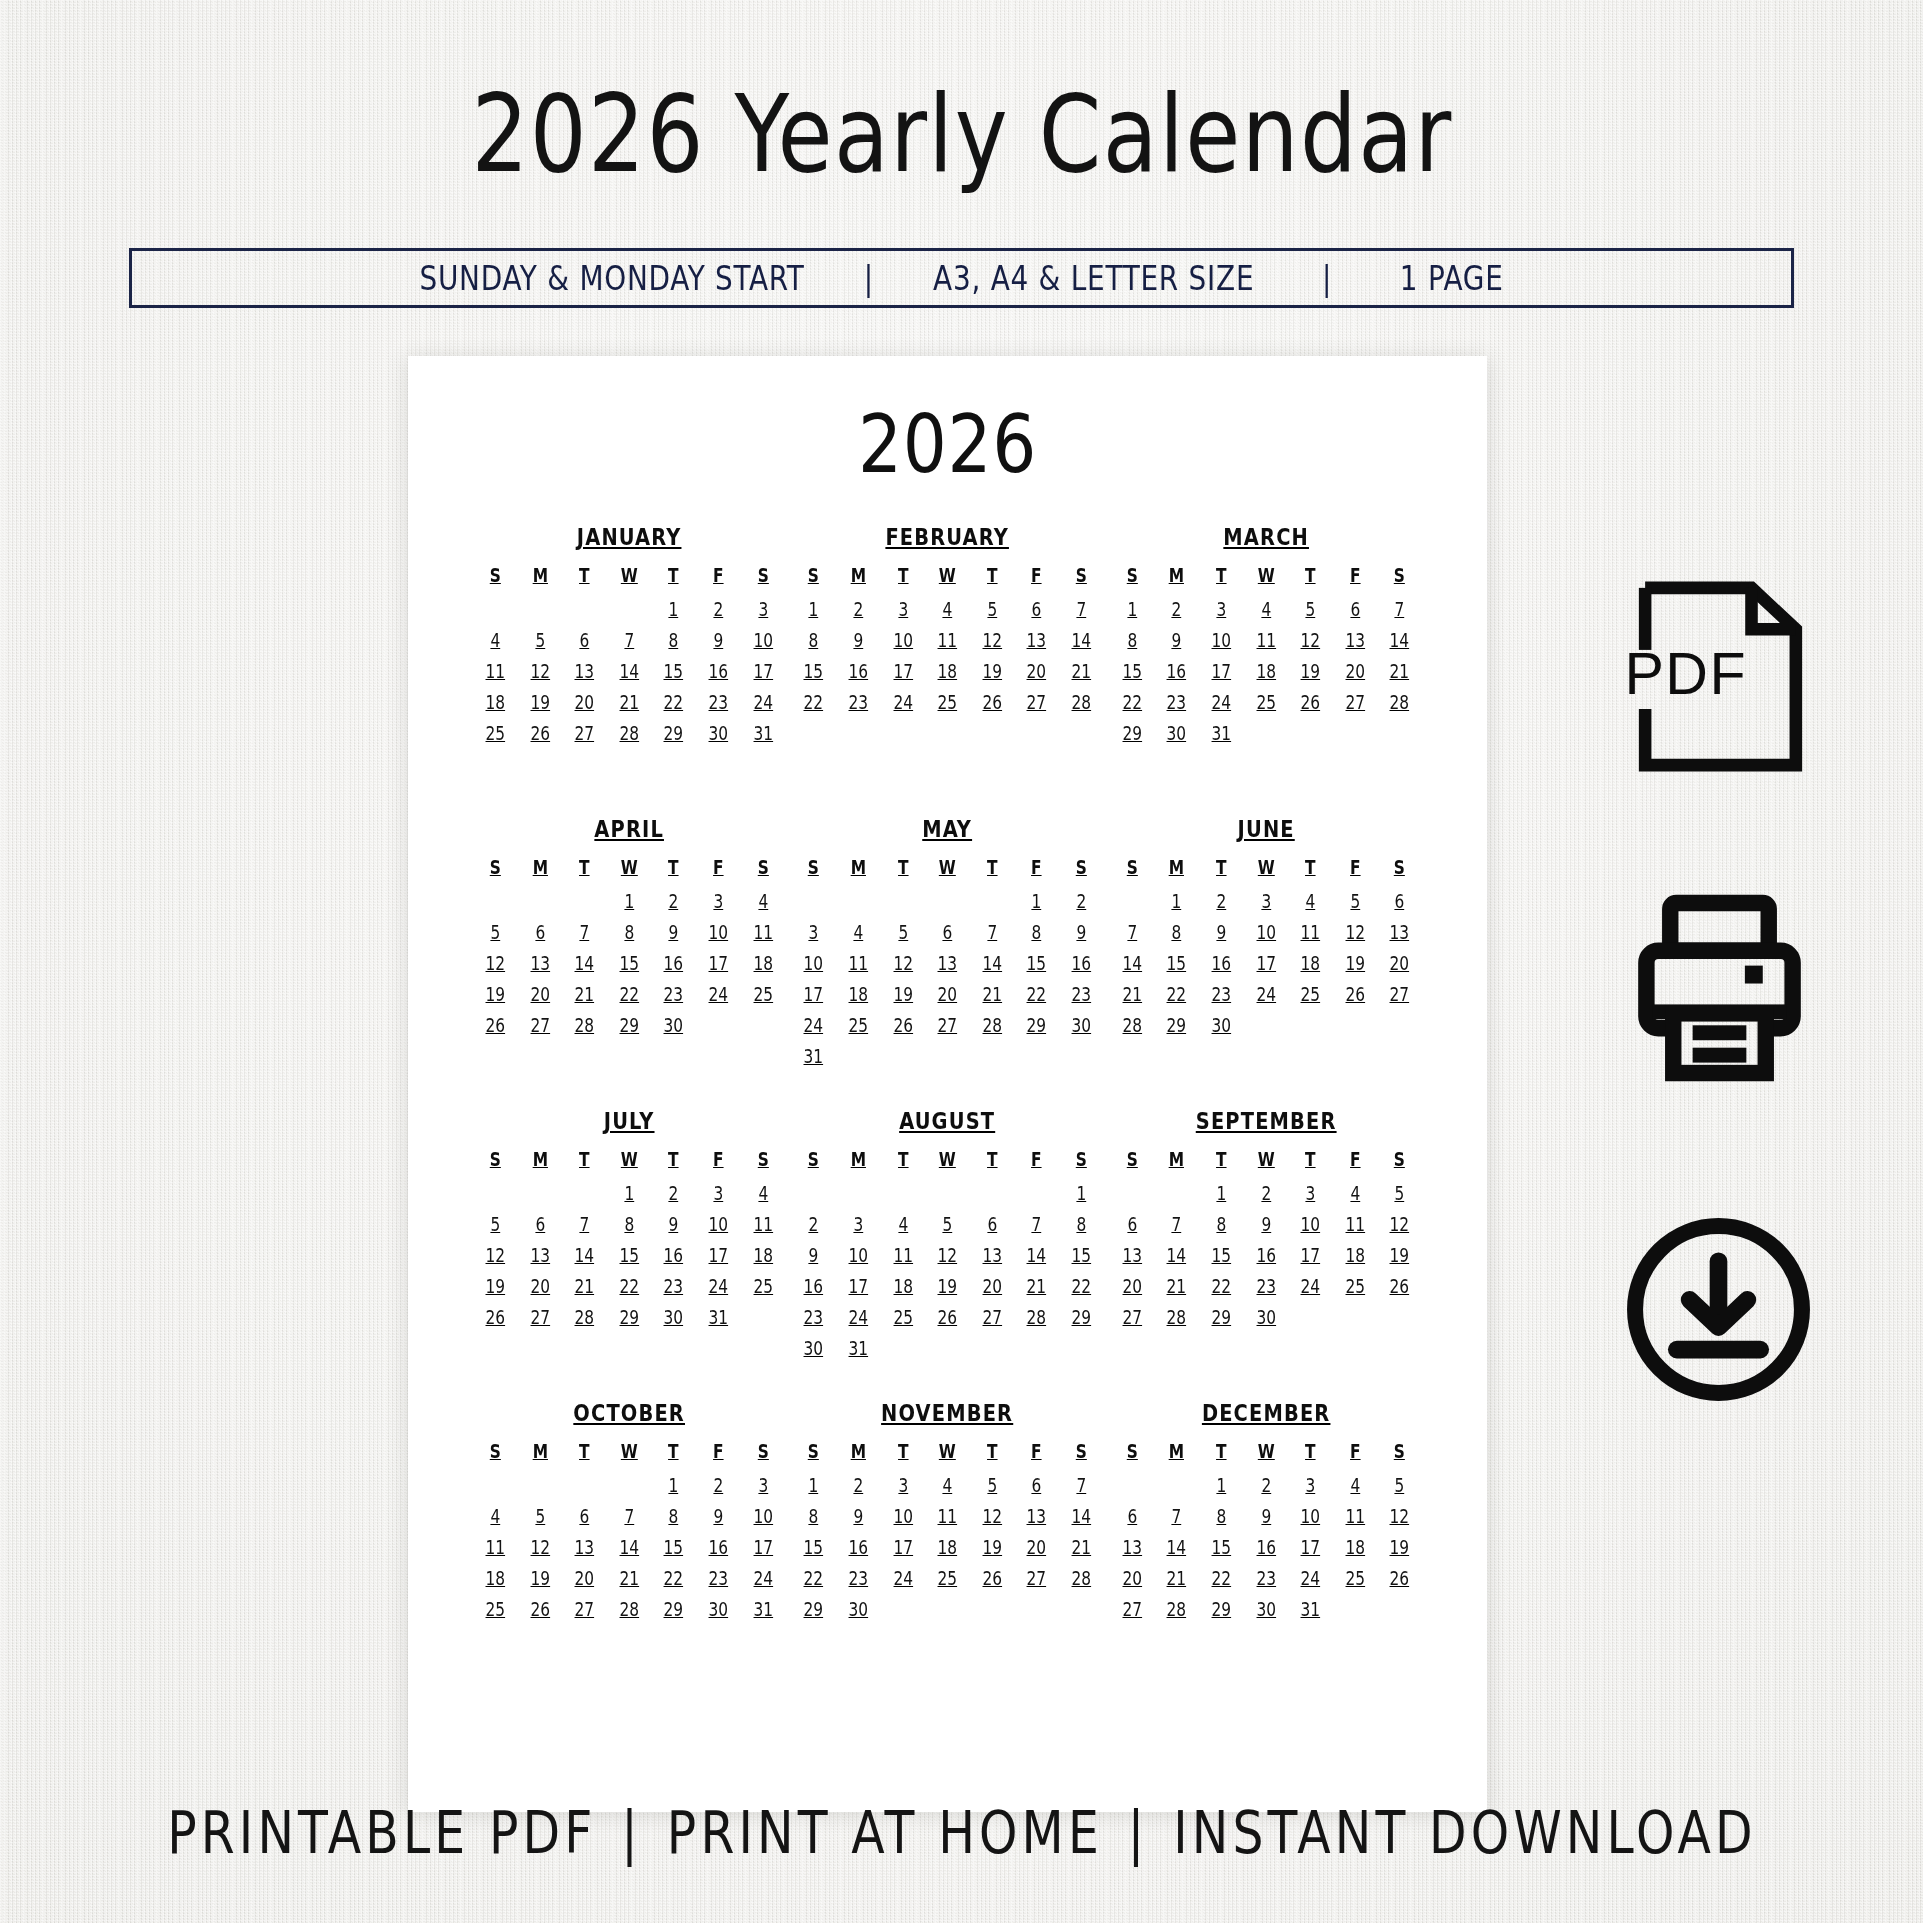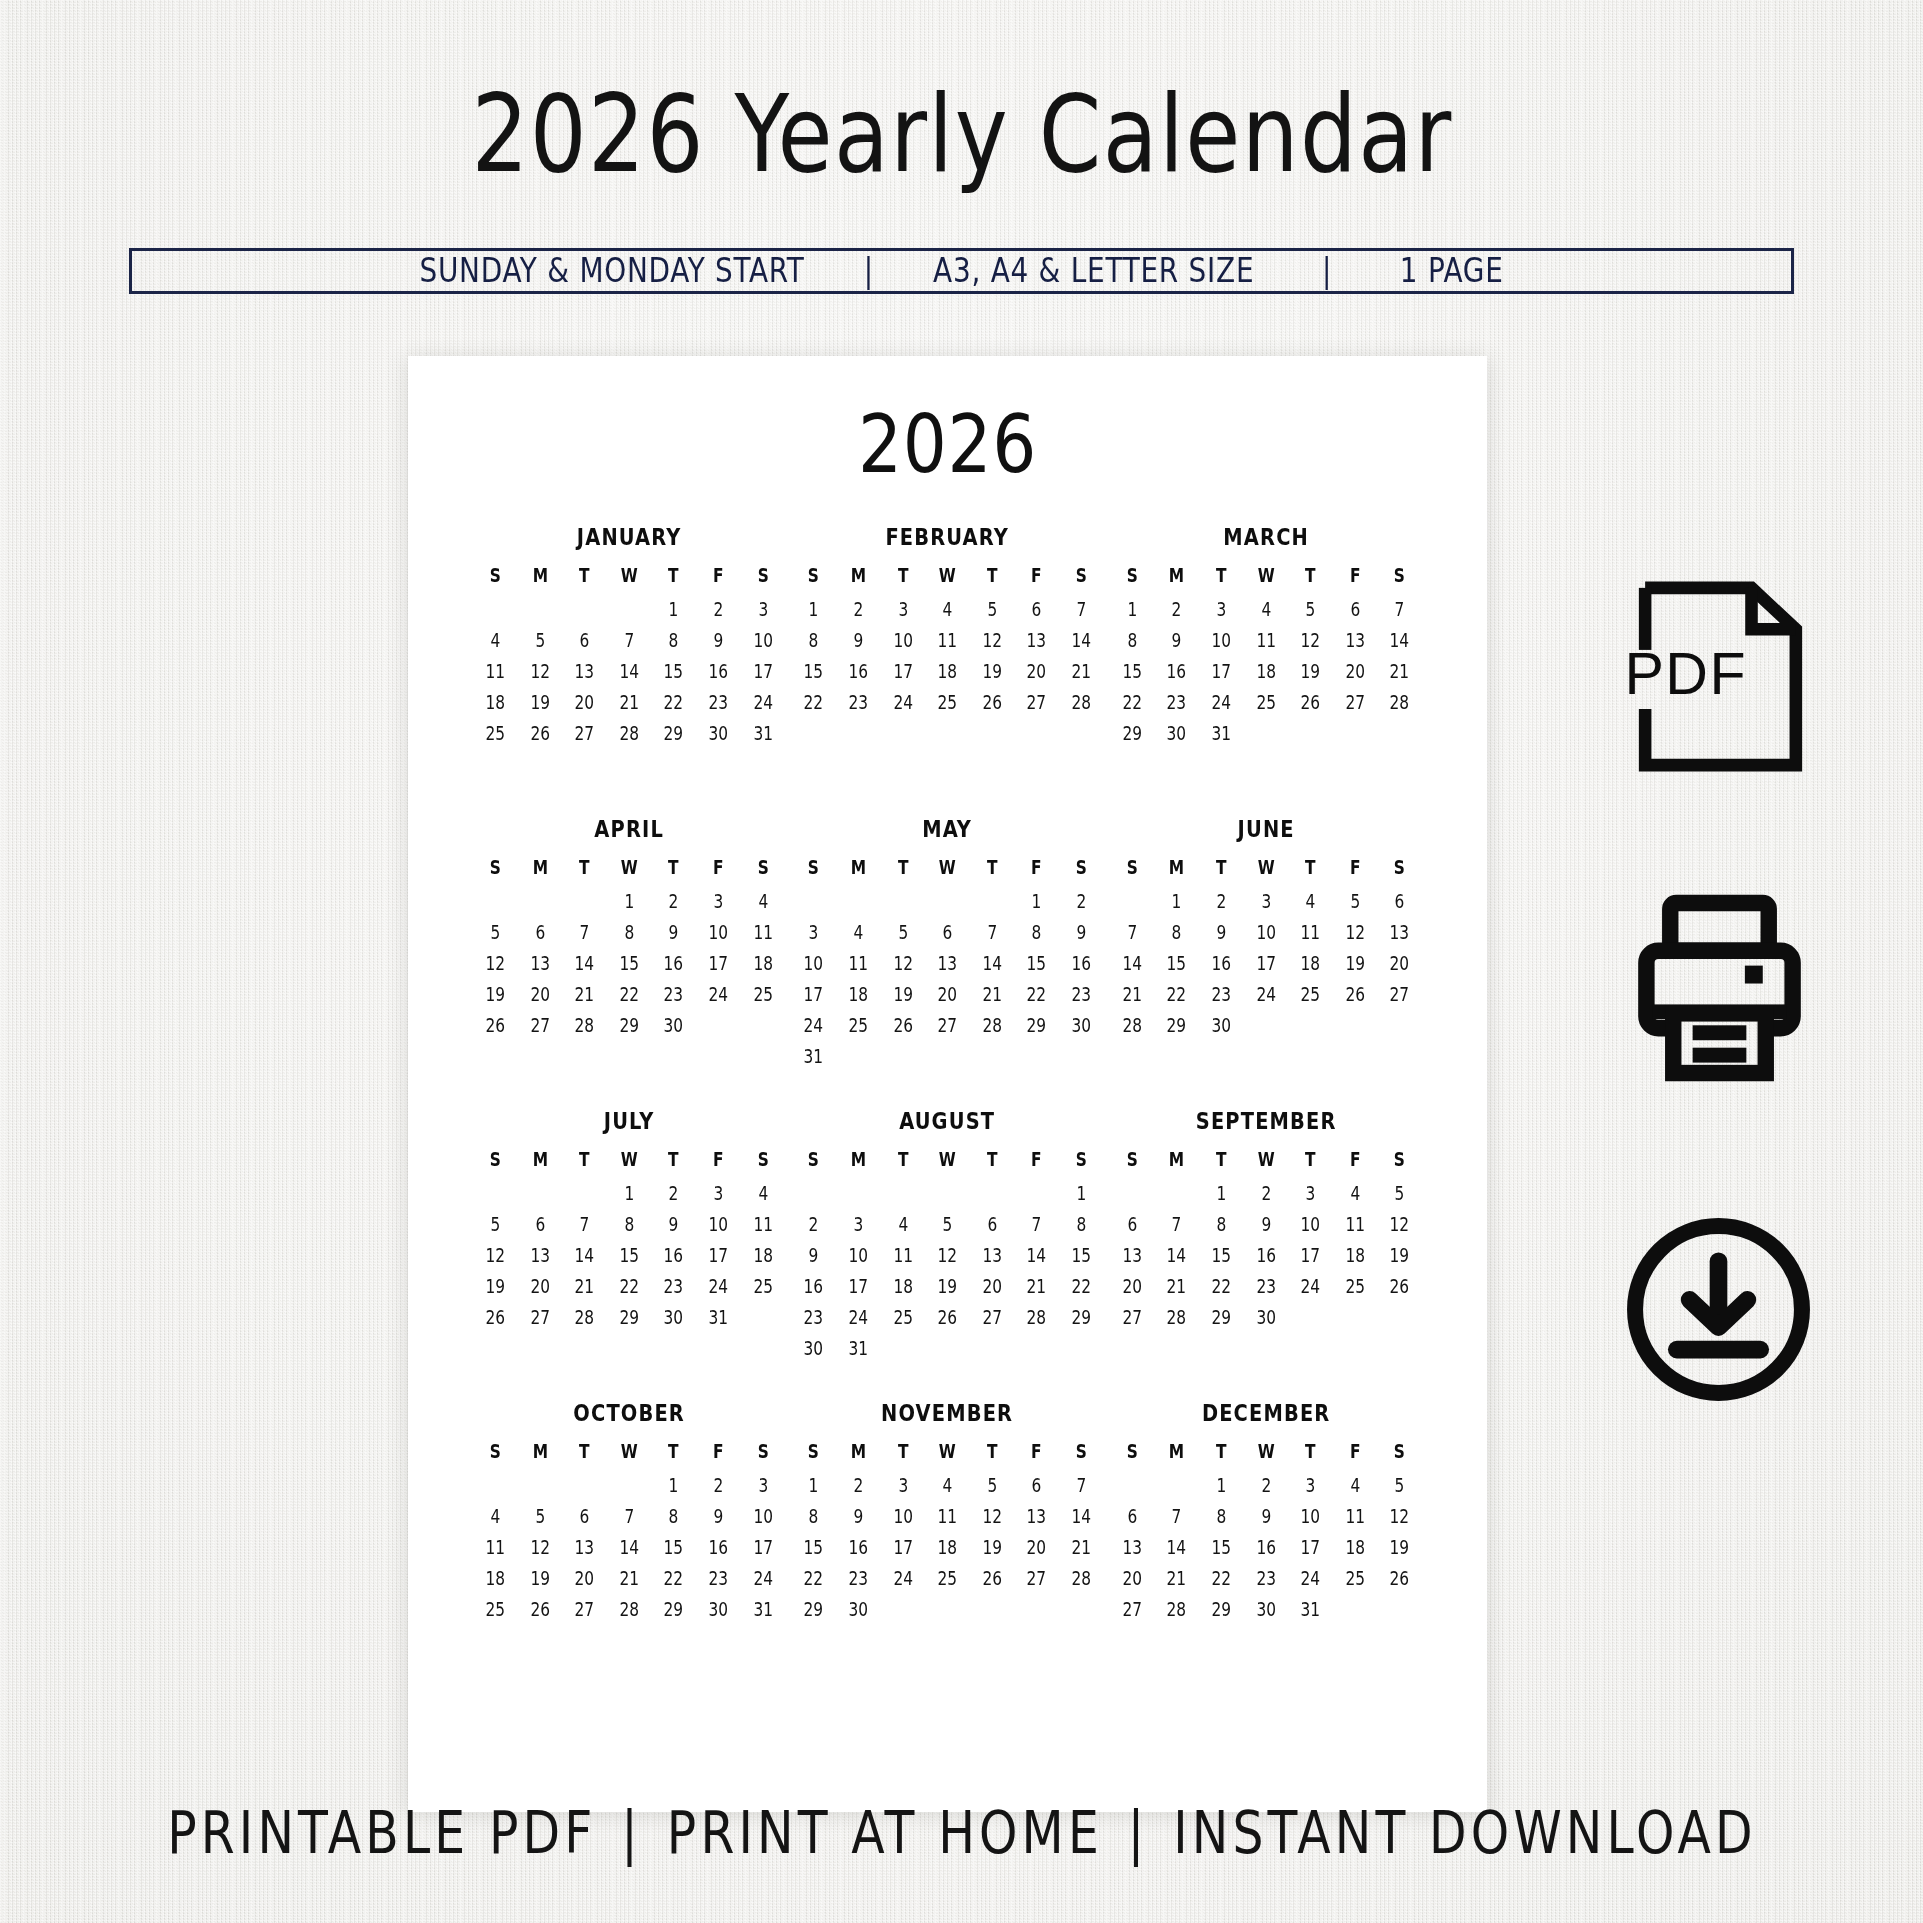--- a/index.html
+++ b/index.html
@@ -40,23 +40,23 @@
     font-weight:300;
     letter-spacing:1.5px;
     color:#131313;
     line-height:1;
     transform:scaleX(.93);
   }
 
   
   #subtitle-bar {
     position:absolute; left:129px; top:248px;
-    width:1665px; height:46px;
+    width:1665px; height:60px;
     border:3px solid #1b2447;
-    display:flex; align-items:flex-start; justify-content:center;
+    display:flex; align-items:center; justify-content:center;
     background:transparent;
   }
   #subtitle-bar .inner {
     display:flex; align-items:center; justify-content:center;
     width:100%;
     font-family:"DejaVu Sans Condensed","Liberation Sans Narrow","Liberation Sans", sans-serif;
     font-stretch:condensed;
     font-size:33px;
     font-weight:500;
     color:#161f44;
@@ -89,21 +89,21 @@
   }
 
   #months {
     margin:39px 65px 0 65px;
     display:grid;
     grid-template-columns:repeat(3, 1fr);
     grid-auto-rows:292px;
     column-gap:6px;
   }
 
-  .month { position:relative; }
+  .month { position:relative;text-decoration:underline; }
 
   .month-name {
     text-align:center;
     font-family:"DejaVu Sans Condensed","Liberation Sans Narrow","Liberation Sans", sans-serif;
     font-stretch:condensed;
     font-size:22.5px;
     font-weight:700;
     letter-spacing:1.2px;
     color:#0e0e0e;
     margin-bottom:14.3px;

